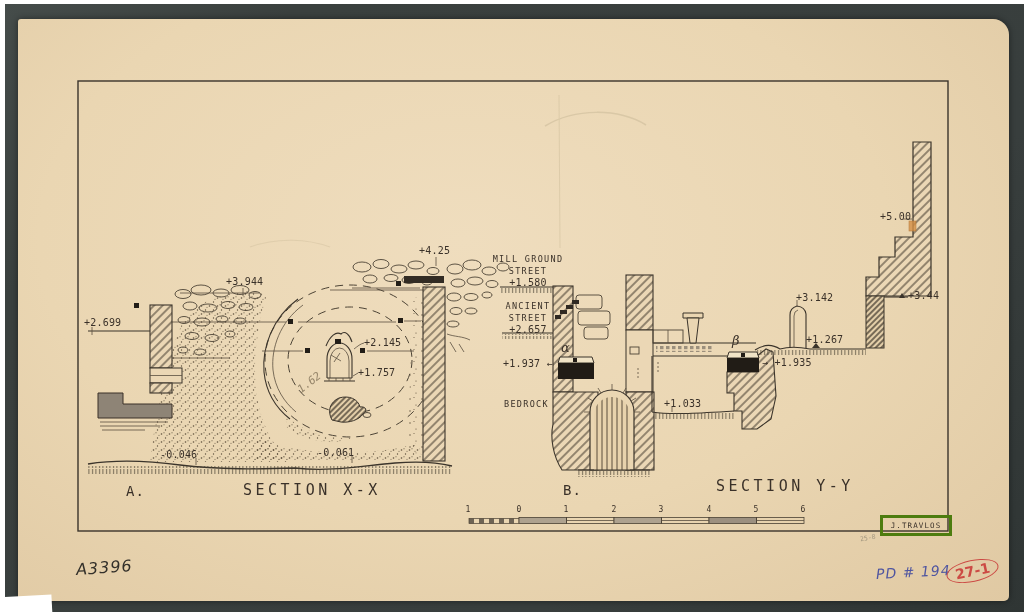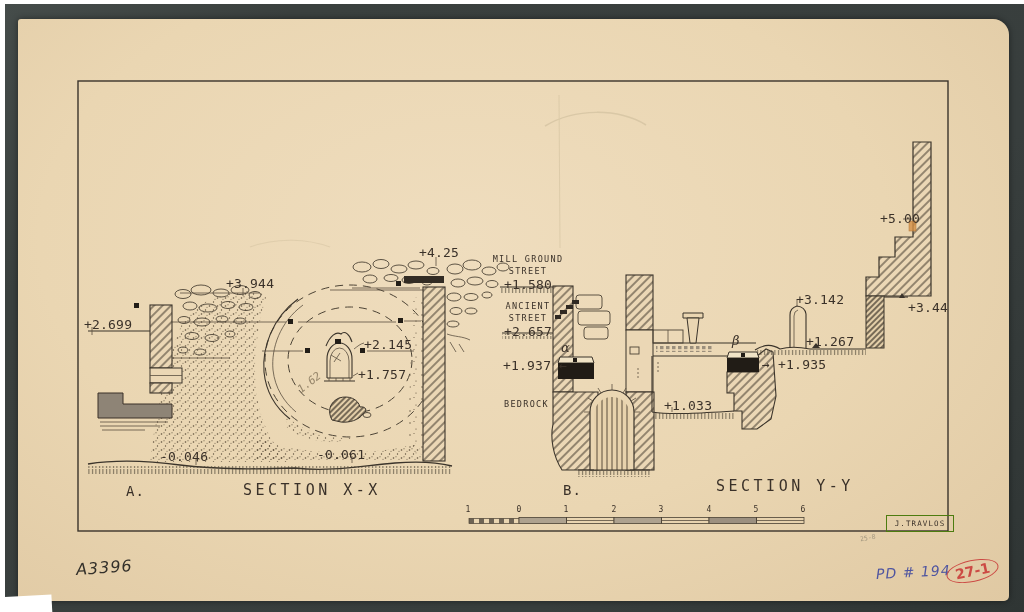--- a/index.html
+++ b/index.html
@@ -6,30 +6,30 @@
   .canvas{position:relative;width:1024px;height:612px;overflow:hidden;background:#ffffff;
           font-family:"DejaVu Sans Mono",monospace;}
   .mat{position:absolute;left:5px;top:4px;right:0;bottom:0;
        background:linear-gradient(135deg,#454c4a 0%,#3a403e 18%,#383e3d 70%,#2f3534 100%);}
   .white-corner{position:absolute;left:-8px;top:596px;width:60px;height:22px;background:#ffffff;transform:rotate(-3deg);}
   .paper{position:absolute;left:18px;top:19px;width:991px;height:582px;
          background:radial-gradient(ellipse at 45% 38%, #efddbe 0%, #ead6b2 55%, #e0c9a3 100%);
          border-radius:3px 16px 5px 3px;box-shadow:0 0 6px rgba(0,0,0,.45);}
   .art{position:absolute;left:0;top:0;z-index:3;}
   .lbl{position:absolute;color:#3a3129;white-space:nowrap;z-index:6;}
-  .lvl{font-size:13px;letter-spacing:.2px;}
+  .lvl{font-size:10px;letter-spacing:.2px;}
   .cap{font-size:8.5px;letter-spacing:1.3px;}
   .ctr{text-align:center;}
   .title{font-size:15px;letter-spacing:3.5px;}
   .big{font-size:14px;letter-spacing:1px;}
   .greek{font-size:13px;font-style:italic;font-family:"DejaVu Serif",serif;}
   .pencil{color:rgba(96,80,58,.62);font-style:italic;font-size:11px;}
   .hand{font-family:"DejaVu Sans",sans-serif;}
-  .sig-box{position:absolute;left:880px;top:515px;width:66px;height:15px;border:1px solid #4d7c0f;
-           font-size:7.5px;letter-spacing:1.1px;line-height:15px;text-align:center;z-index:6;color:#3a3129;margin-left:6px;}
+  .sig-box{position:absolute;left:880px;top:515px;width:66px;height:15px;border:3px solid #4d7c0f;
+           font-size:7.5px;letter-spacing:1.1px;line-height:15px;text-align:center;z-index:6;color:#3a3129;}
   .inv{font-size:16px;font-style:italic;color:#33302a;transform:rotate(-4deg);letter-spacing:1px;}
   .cat{font-size:14px;font-style:italic;color:#4f55a0;transform:rotate(-3deg);letter-spacing:1px;}
   .stamp{font-size:14px;font-weight:bold;color:#cc4a44;border:1.6px solid #cc4a44;border-radius:50%;
          padding:2px 8px;transform:rotate(-12deg);}
   .note{font-size:6.5px;color:#a3977f;transform:rotate(-10deg);}
   .st{fill:none;stroke:#4c4335;stroke-width:.9;}
   .ln{fill:none;stroke:#3b342b;stroke-width:1.1;}
   .tn{fill:none;stroke:#5a4f40;stroke-width:.8;}
   .dsh{fill:none;stroke:#4c4335;stroke-width:1;stroke-dasharray:8 6;}
   .sq{fill:#221d17;}
@@ -322,21 +322,21 @@
   <div class="lbl lvl ctr" style="left:492px;top:324px;width:72px">+2.657</div>
   <div class="lbl lvl" style="left:503px;top:358px">+1.937 ←</div>
   <div class="lbl cap" style="left:504px;top:399px">BEDROCK</div>
   <div class="lbl greek" style="left:561px;top:340px">α</div>
   <div class="lbl greek" style="left:732px;top:333px">β</div>
   <div class="lbl lvl" style="left:762px;top:357px">→ +1.935</div>
   <div class="lbl lvl" style="left:664px;top:398px">+1.033</div>
   <div class="lbl lvl" style="left:806px;top:334px">+1.267</div>
   <div class="lbl lvl" style="left:796px;top:292px">+3.142</div>
   <div class="lbl lvl" style="left:880px;top:211px">+5.00</div>
-  <div class="lbl lvl" style="left:908px;top:300px">+3.44</div>
+  <div class="lbl lvl" style="left:908px;top:290px">+3.44</div>
   <div class="lbl big" style="left:563px;top:482px">B.</div>
   <div class="lbl title" style="left:716px;top:477px">SECTION Y-Y</div>
 
   <div class="lbl ctr" style="left:463px;top:505px;width:10px;font-size:8px">1</div>
   <div class="lbl ctr" style="left:514px;top:505px;width:10px;font-size:8px">0</div>
   <div class="lbl ctr" style="left:561px;top:505px;width:10px;font-size:8px">1</div>
   <div class="lbl ctr" style="left:609px;top:505px;width:10px;font-size:8px">2</div>
   <div class="lbl ctr" style="left:656px;top:505px;width:10px;font-size:8px">3</div>
   <div class="lbl ctr" style="left:704px;top:505px;width:10px;font-size:8px">4</div>
   <div class="lbl ctr" style="left:751px;top:505px;width:10px;font-size:8px">5</div>

